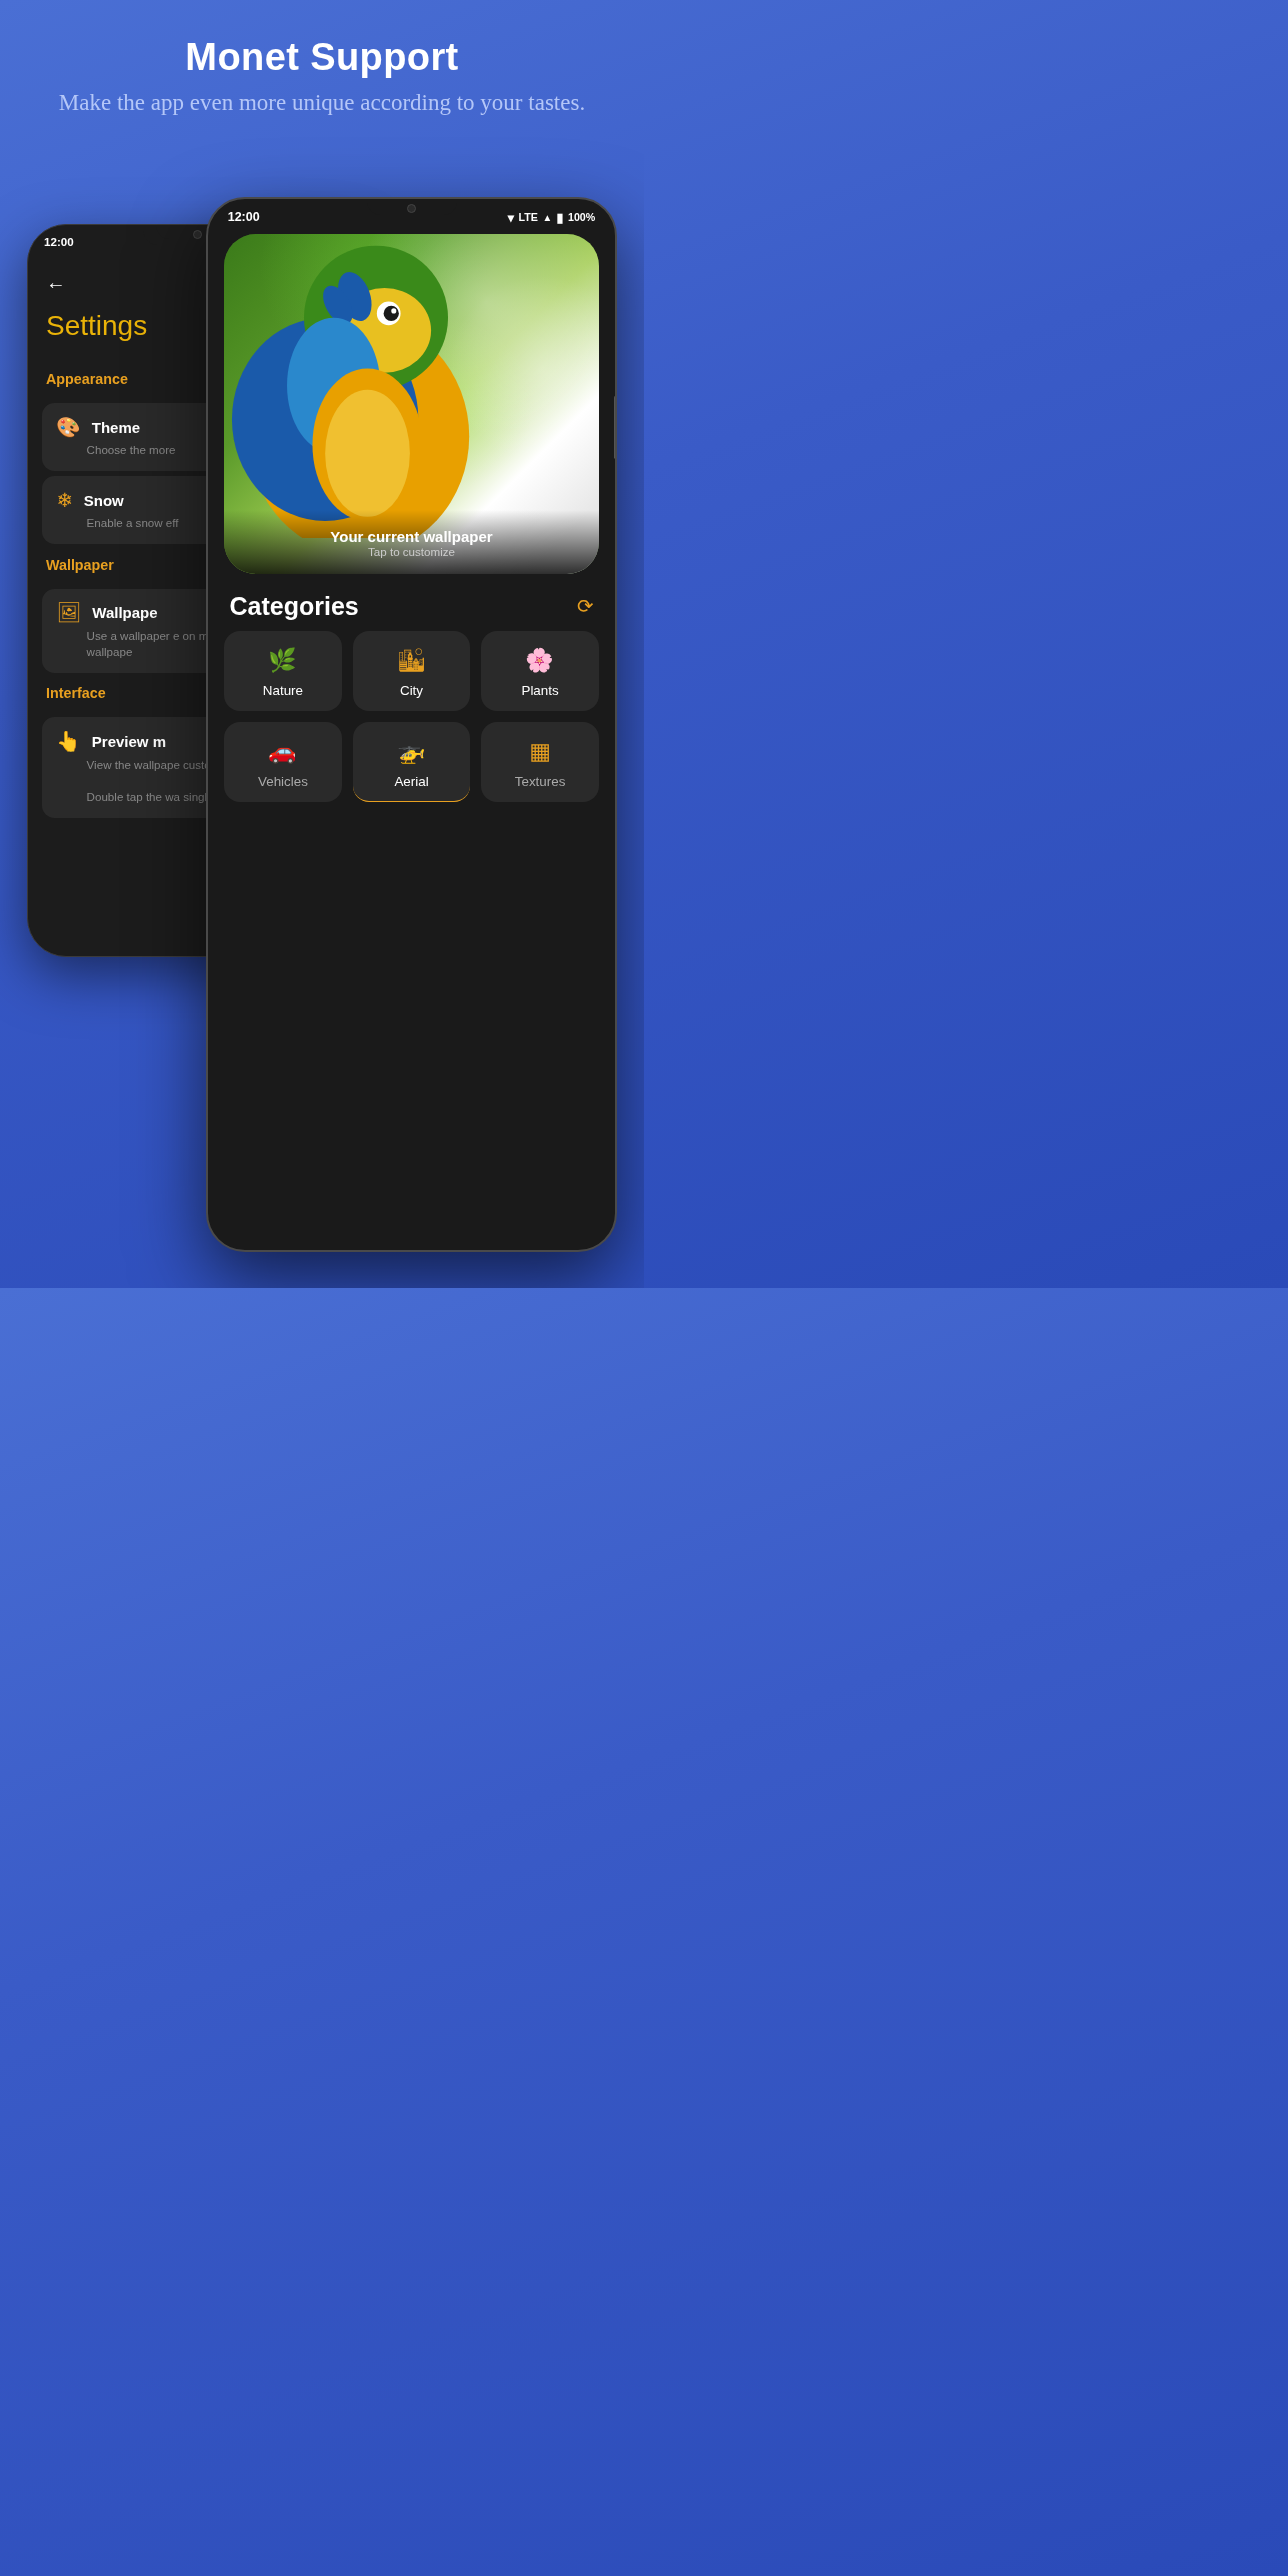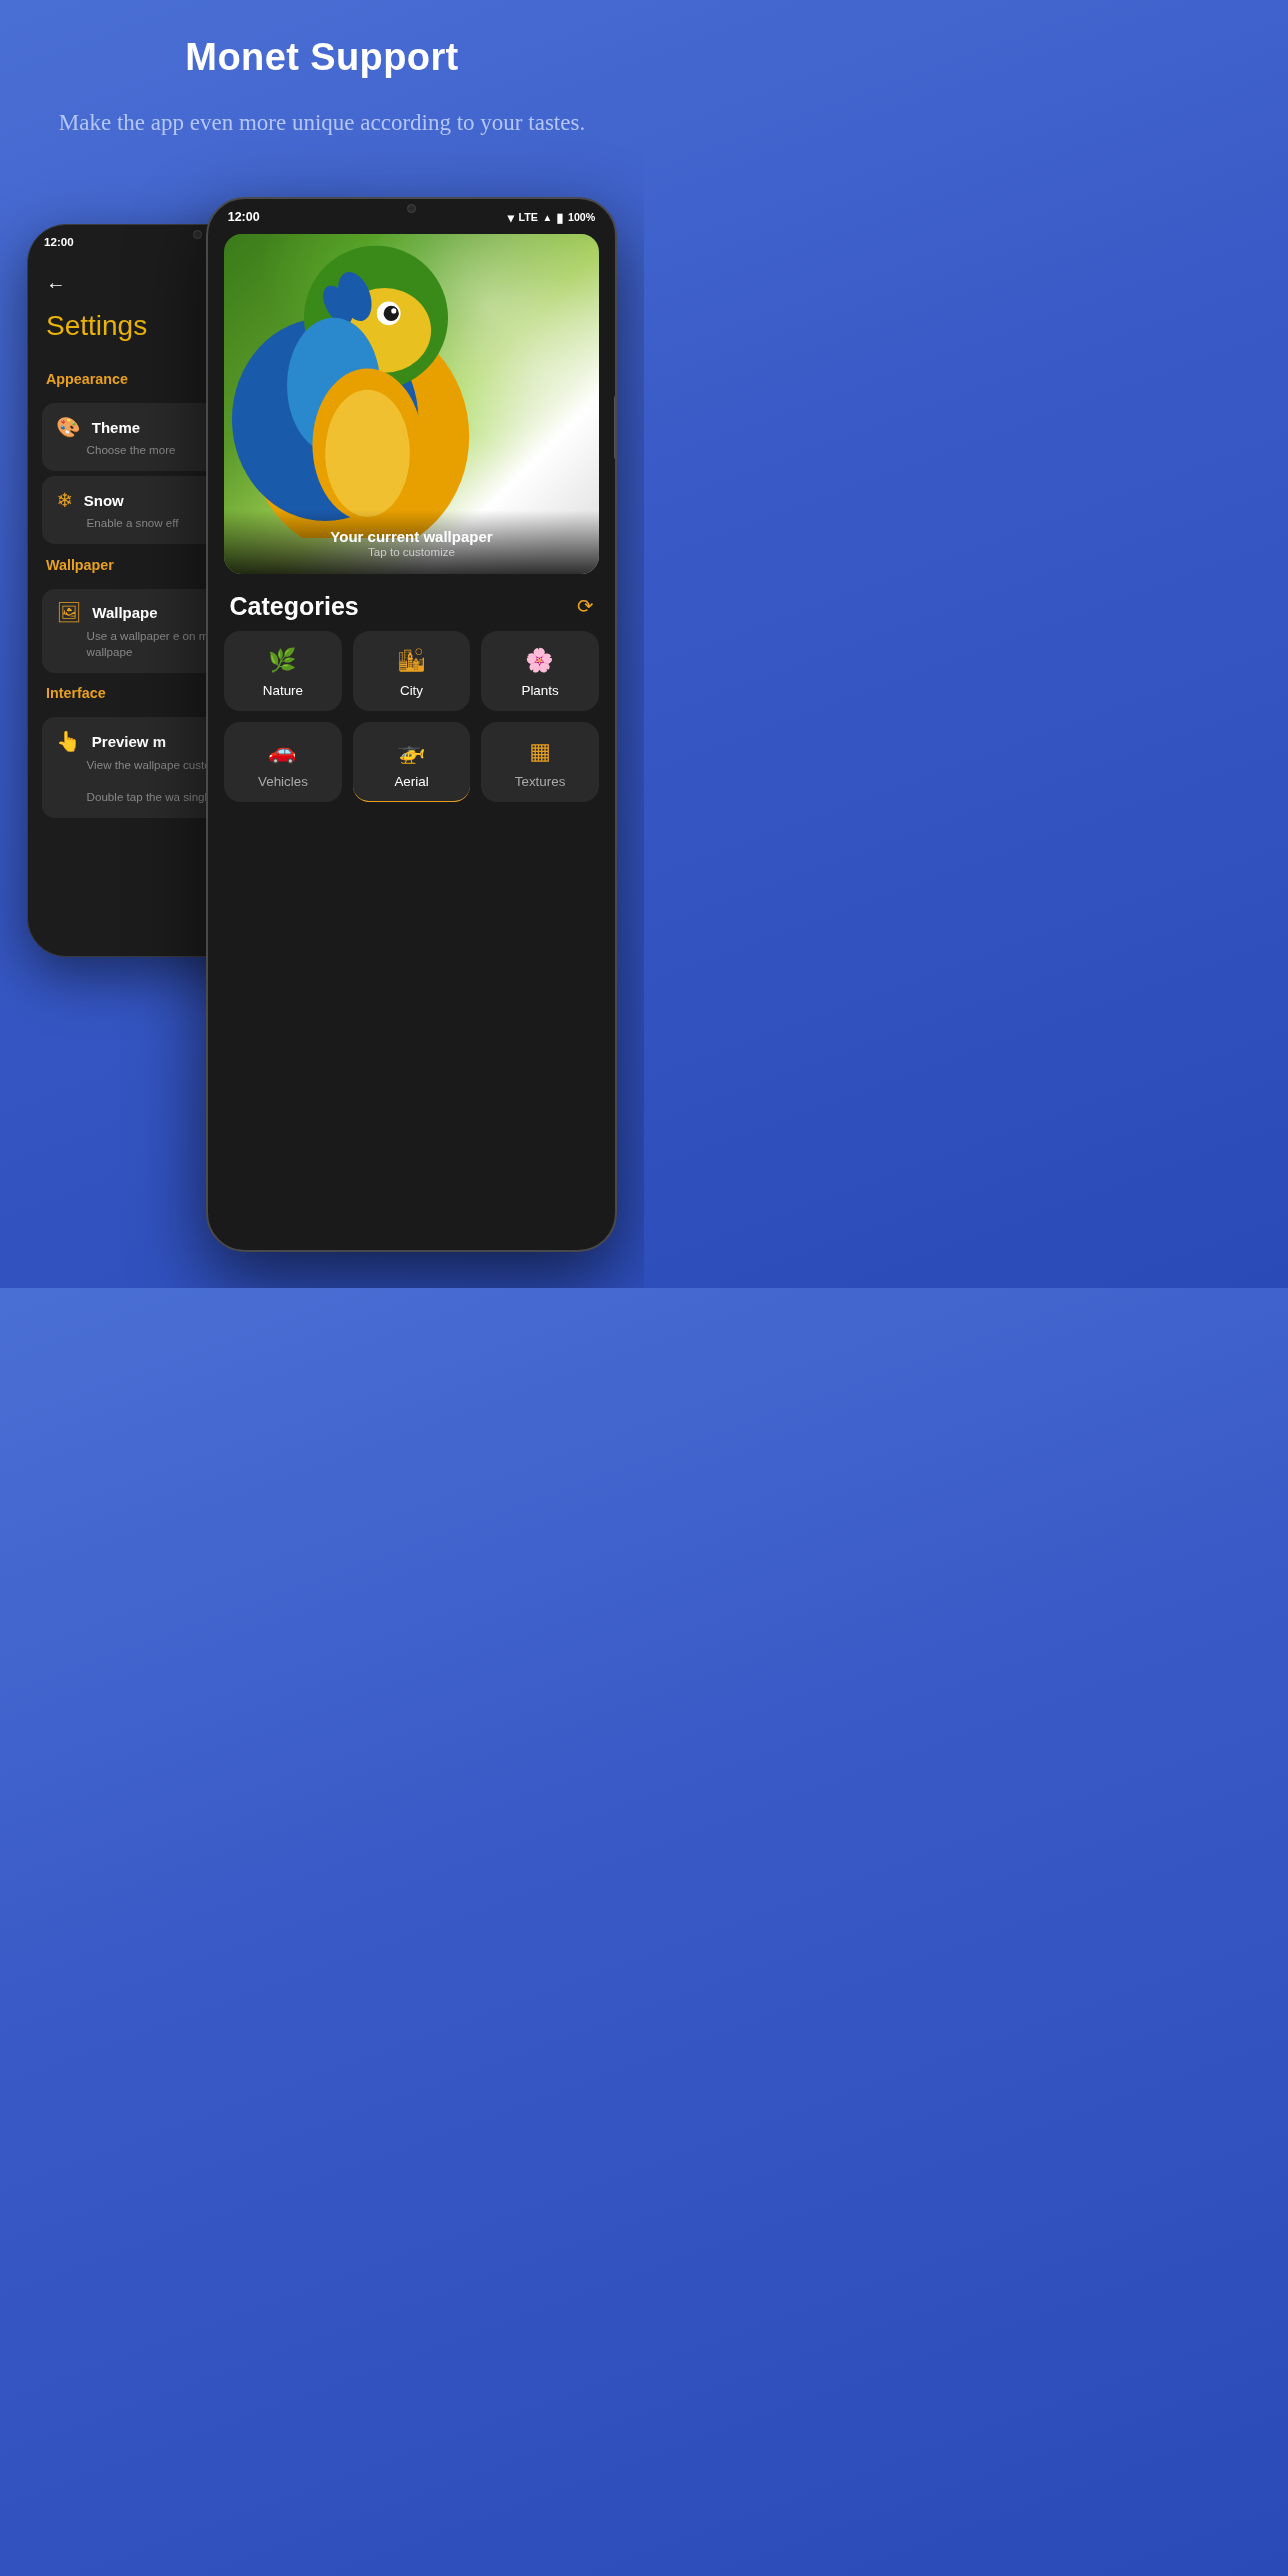--- a/index.html
+++ b/index.html
@@ -17,21 +17,21 @@
       text-align: center;
       padding: 36px 54px 27px;
       position: relative;
       z-index: 10;
     }
     .header-title {
       color: #ffffff;
       font-size: 38px;
       font-weight: 800;
       letter-spacing: 0.4px;
-      margin-bottom: 28px;
+      margin-bottom: 8px;
     }
     .header-subtitle {
       color: rgba(200, 215, 255, 0.85);
       font-size: 23px;
       font-weight: 400;
       line-height: 1.4;
       font-family: Liberation Serif, serif;
     }
 
     
@@ -235,21 +235,21 @@
       overflow: hidden;
       display: flex;
       align-items: center;
       justify-content: center;
       font-size: 19.7px;
     }
 
     
     .wallpaper-card {
       margin: 0 16px;
-      border-radius: 18px;
+      border-radius: 32px;
       overflow: hidden;
       position: relative;
       height: 340px;
       background: #2a4a1a;
     }
 
     .wallpaper-image {
       width: 100%;
       height: 100%;
       position: relative;

